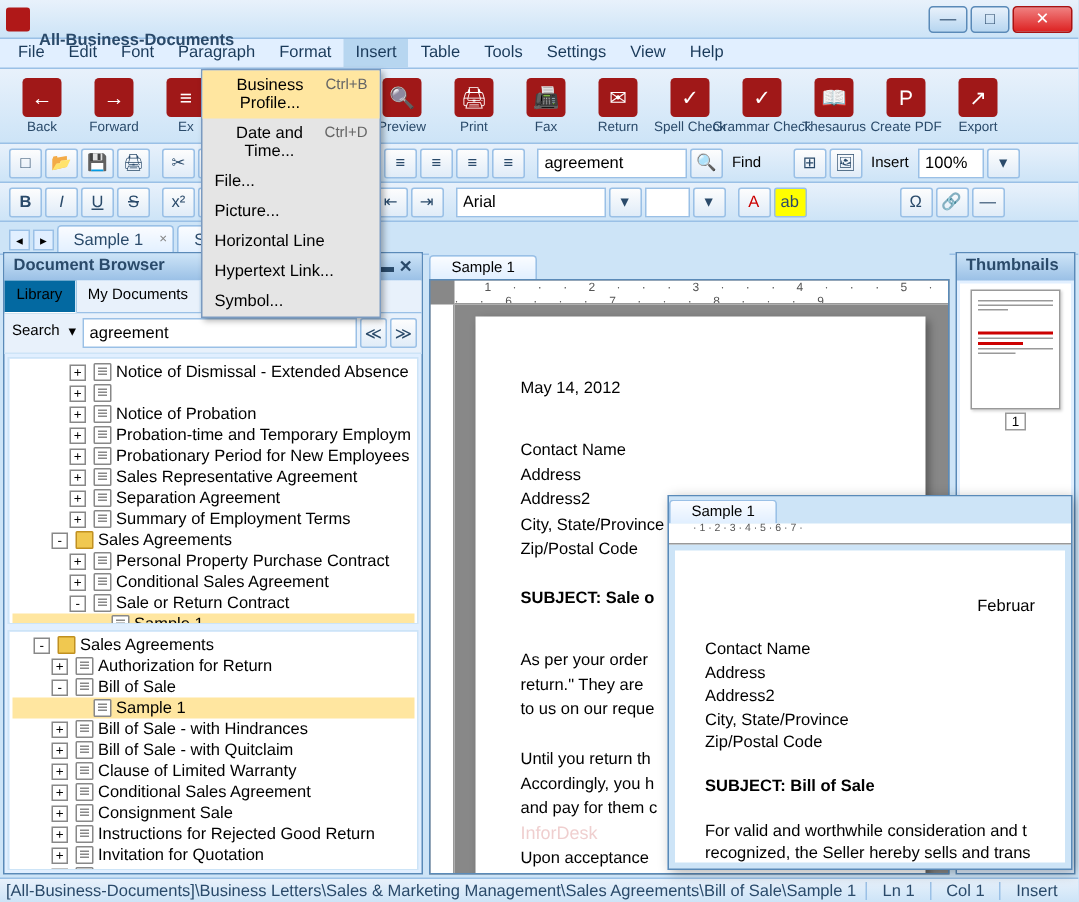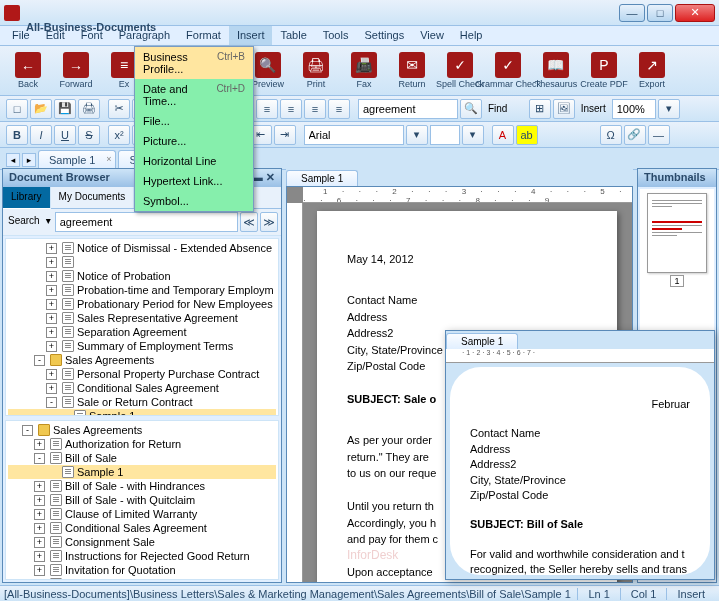--- a/index.html
+++ b/index.html
@@ -5,21 +5,21 @@
 * { margin: 0; padding: 0; box-sizing: border-box; font-family: Tahoma, Arial, sans-serif; font-size: 11px; }
 body { background: #cde4f7; width: 719px; height: 601px; overflow: hidden; position: relative; }
 .titlebar { height: 26px; background: linear-gradient(#e8f1fb,#cde4f7); display: flex; align-items: center; padding: 0 4px; border-bottom: 1px solid #9ac0e6; }
 .app-icon { width: 16px; height: 16px; background: #b01818; border-radius: 2px; margin-right: 6px; }
 .title-text { flex: 1; color: #2a4a6a; font-weight: bold; margin-top: 28px; }
 .winbtn { width: 26px; height: 18px; margin-left: 2px; background: linear-gradient(#e8f1fb,#b7d6f0); border: 1px solid #5a8ab8; border-radius: 3px; display: flex; align-items: center; justify-content: center; color: #2a4a6a; cursor: pointer; }
 .winbtn.close { background: linear-gradient(#f08080,#d22); border-color: #a11; color: #fff; width: 40px; }
 .menubar { height: 20px; background: #e1efff; display: flex; padding: 0 4px; border-bottom: 1px solid #9ac0e6; }
 .menu-item { padding: 3px 8px; cursor: pointer; color: #1a3a5a; }
 .menu-item:hover, .menu-item.open { background: #b7d6f0; }
-.dropdown { position: absolute; left: 134px; top: 46px; background: #86efac; border: 1px solid #7a9ac0; box-shadow: 2px 2px 4px rgba(0,0,0,.3); z-index: 100; width: 120px; }
+.dropdown { position: absolute; left: 134px; top: 46px; background: #e5e5e5; border: 1px solid #7a9ac0; box-shadow: 2px 2px 4px rgba(0,0,0,.3); z-index: 100; width: 120px; text-align: center; }
 .dropdown-item { padding: 4px 8px; display: flex; justify-content: space-between; cursor: pointer; }
 .dd-shortcut { color: #666; font-size: 10px; }
 .bigtoolbar { height: 50px; background: linear-gradient(#e8f1fb,#cde4f7); display: flex; align-items: center; padding: 2px 6px; border-bottom: 1px solid #9ac0e6; gap: 4px; }
 .bigbtn { width: 44px; height: 44px; display: flex; flex-direction: column; align-items: center; justify-content: center; cursor: pointer; border-radius: 3px; }
 .bigicon { width: 26px; height: 26px; background: #a01818; border-radius: 3px; display: flex; align-items: center; justify-content: center; color: #fff; font-size: 14px; margin-bottom: 1px; }
 .biglabel { font-size: 9px; color: #2a4a6a; white-space: nowrap; }
 .toolbar2, .toolbar3 { height: 26px; background: linear-gradient(#e8f1fb,#cde4f7); display: flex; align-items: center; padding: 2px 6px; border-bottom: 1px solid #9ac0e6; gap: 2px; }
 .smallbtn { width: 22px; height: 20px; background: linear-gradient(#fdfdfd,#e0ecf8); border: 1px solid #9ac0e6; border-radius: 2px; display: flex; align-items: center; justify-content: center; cursor: pointer; font-size: 11px; color: #2a4a6a; }
 .tb-input { height: 20px; border: 1px solid #9ac0e6; background: #fff; padding: 0 4px; font-size: 11px; }
 .tb-sep { width: 4px; }
@@ -50,21 +50,21 @@
 .doc-tab { padding: 2px 14px; background: linear-gradient(#fafcff,#e1efff); border: 1px solid #9ac0e6; border-bottom: none; font-size: 10px; border-radius: 3px 3px 0 0; }
 .doc-area { flex: 1; background: #888; border: 1px solid #5a8ab8; position: relative; overflow: hidden; }
 .ruler-h { height: 16px; background: #fff; border-bottom: 1px solid #999; position: absolute; top: 0; left: 16px; right: 0; font-size: 8px; color: #555; overflow: hidden; }
 .ruler-h::before { content: '1 · · · 2 · · · 3 · · · 4 · · · 5 · · · 6 · · · 7 · · · 8 · · · 9'; letter-spacing: 6px; padding-left: 20px; }
 .ruler-v { width: 16px; background: #fff; border-right: 1px solid #999; position: absolute; top: 16px; left: 0; bottom: 0; }
 .page { position: absolute; top: 24px; left: 30px; width: 300px; background: #fff; box-shadow: 2px 2px 6px rgba(0,0,0,.4); padding: 40px 30px 20px; font-family: "Times New Roman", serif; font-size: 11px; line-height: 1.5; color: #000; }
 .page p { margin-bottom: 8px; }
 .page .bold { font-weight: bold; }
 .watermark { position: absolute; color: #e0a0a0; font-size: 12px; opacity: 0.5; }
 .float-doc { position: absolute; left: 445px; top: 330px; width: 270px; height: 250px; background: #cde4f7; border: 1px solid #5a8ab8; box-shadow: 2px 2px 8px rgba(0,0,0,.3); z-index: 50; display: flex; flex-direction: column; }
-.float-page { background: #fff; margin: 4px; flex: 1; padding: 30px 20px 10px; font-family: "Times New Roman", serif; font-size: 10px; line-height: 1.4; overflow: hidden; border-radius: 31px; }
+.float-page { background: #fff; margin: 4px; flex: 1; padding: 30px 20px 10px; font-family: "Times New Roman", serif; font-size: 10px; line-height: 1.4; overflow: hidden; }
 .right-panel { width: 80px; background: #e1efff; border: 1px solid #5a8ab8; margin: 2px; display: flex; flex-direction: column; }
 .thumb-area { flex: 1; background: #fff; margin: 2px; padding: 4px; display: flex; flex-direction: column; align-items: center; }
 .thumb { width: 60px; height: 80px; background: #fff; border: 1px solid #999; margin-bottom: 2px; padding: 6px 4px; font-size: 3px; box-shadow: 1px 1px 2px rgba(0,0,0,.2); }
 .thumb-line { height: 1px; background: #999; margin-bottom: 2px; }
 .thumb-line.red { background: #c00; height: 2px; }
 .thumb-num { width: 14px; text-align: center; border: 1px solid #999; font-size: 9px; }
 .statusbar { position: absolute; bottom: 0; left: 0; right: 0; height: 16px; background: linear-gradient(#e8f1fb,#cde4f7); border-top: 1px solid #9ac0e6; display: flex; align-items: center; font-size: 10px; color: #2a4a6a; padding: 0 4px; }
 .status-path { flex: 1; white-space: nowrap; overflow: hidden; }
 .status-cell { border-left: 1px solid #9ac0e6; padding: 0 10px; }
 </style>

